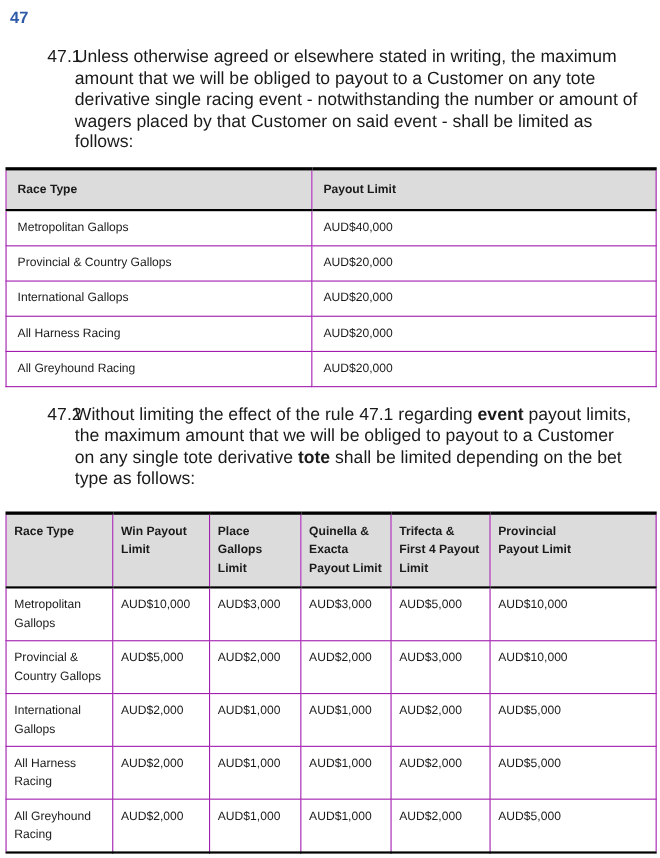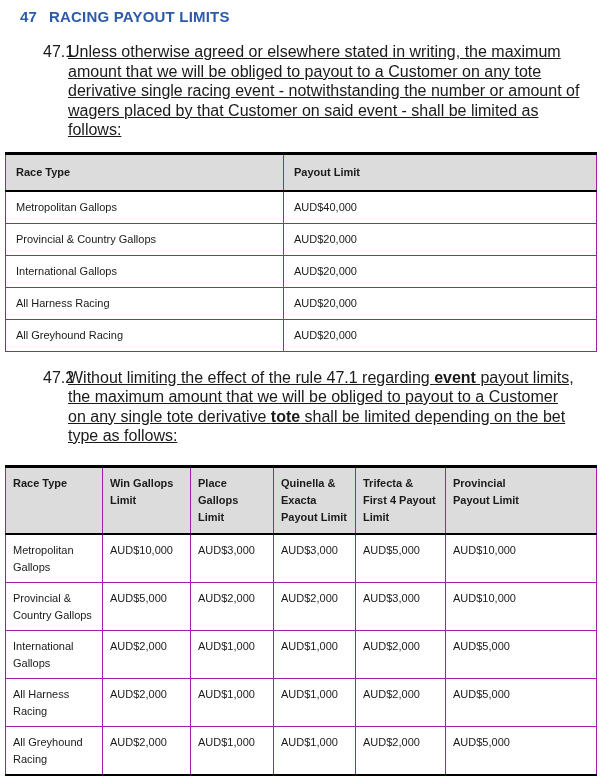--- a/index.html
+++ b/index.html
@@ -8,37 +8,37 @@
     width: 600px; height: 780px;
     background: #ffffff;
     color: #1a1a1a;
     font-family: "Liberation Sans", sans-serif;
     overflow: hidden;
   }
   .page { width: 600px; height: 780px; position: relative; }
 
   .section-heading {
     display: flex;
-    margin: 8px 0 0 20px;
+    margin: 8px 0 0 9px;
     font-size: 15px;
     font-weight: bold;
     color: #2E5BA8;
     letter-spacing: 0.2px;
   }
   .sec-num { width: 29px; flex: none; }
 
   .clause {
     display: flex;
     font-size: 16px;
     line-height: 19.5px;
   }
   .clause-1 { margin: 17px 0 0 43px; }
   .clause-2 { margin: 16px 0 0 43px; }
   .clause-num { width: 25px; flex: none; }
-  .clause-text { width: 512px; flex: none; text-decoration: underline; }
+  .clause-text { width: 512px; flex: none; }
   .clause-text b { font-weight: bold; }
 
   table {
     border-collapse: collapse;
     table-layout: fixed;
     margin-left: 5px;
     width: 591px;
     font-size: 11px;
   }
   th, td {
@@ -62,21 +62,20 @@
   .t2 td { padding: 7px 7px 6px 7px; }
   .t2 th .hd { display: inline-block; max-width: 80px; }
 </style>
 </head>
 <body>
 
 <div class="page">
 
   <h1 class="section-heading">
       <span class="sec-num">47</span>
-      <span>RACING PAYOUT LIMITS</span>
     </h1>
 
   <div class="clause clause-1">
     <span class="clause-num">47.1</span>
     <span class="clause-text">Unless otherwise agreed or elsewhere stated in writing, the maximum amount that we will be obliged to payout to a Customer on any tote derivative single racing event - notwithstanding the number or amount of wagers placed by that Customer on said event - shall be limited as follows:</span>
   </div>
 
   <table class="t1">
     <colgroup>
         <col style="width:278px">
@@ -122,21 +121,21 @@
       <col style="width:97px">
         <col style="width:88px">
         <col style="width:83px">
       <col style="width:82px">
         <col style="width:90px">
         <col style="width:151px">
     </colgroup>
     <thead>
       <tr>
         <th><span class="hd">Race Type</span></th>
-        <th><span class="hd">Win Gallops Limit</span></th>
+        <th><span class="hd">Win Payout Limit</span></th>
         <th><span class="hd">Place Gallops Limit</span></th>
         <th><span class="hd">Quinella &amp; Exacta Payout Limit</span></th>
         <th><span class="hd">Trifecta &amp; First 4 Payout Limit</span></th>
         <th><span class="hd">Provincial Payout Limit</span></th>
       </tr>
     </thead>
     <tbody>
       <tr>
         <td>Metropolitan Gallops</td>
         <td>AUD$10,000</td>

